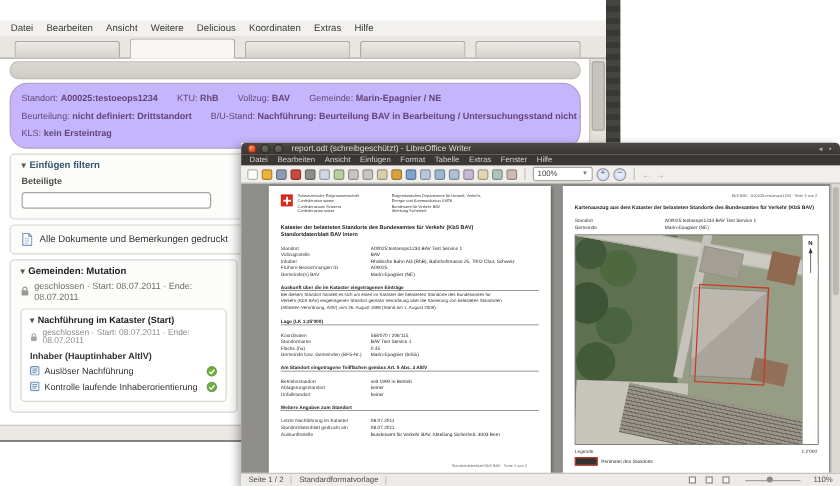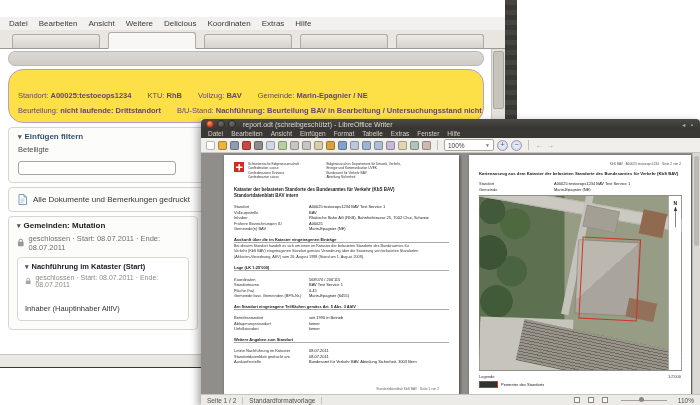--- a/index.html
+++ b/index.html
@@ -28,40 +28,40 @@
           margin-bottom:-1px;border-bottom:1px solid #f8f7f5;color:#222;}
   .ff-body{position:absolute;top:49px;left:0;right:25px;bottom:13px;background:#fff;overflow:hidden;}
   .ff-scroll{position:absolute;top:49px;right:12px;width:13px;bottom:13px;background:#e4e1dc;border-left:1px solid #c6c3be;}
   .ff-scroll .thumb{position:absolute;left:1px;right:1px;top:2px;height:56px;background:#c7c4be;border:1px solid #aaa79f;border-radius:2px;}
   .ff-status{position:absolute;left:0;right:12px;bottom:1px;height:12px;background:#ebe8e4;border-top:1px solid #c8c5c0;}
   .ff-bedge{position:absolute;left:0;right:12px;bottom:0;height:1px;background:#3a3834;}
   .subnav{margin:2px 8px 0;height:13px;background:linear-gradient(#dcd9d5,#cfccc7);
           border:1px solid #bdbab4;border-radius:7px;display:flex;align-items:center;gap:13px;
           padding:0 12px;font-size:7.5px;color:#3c3c3a;white-space:nowrap;}
   .subnav .active{font-weight:bold;color:#101010;}
-  .infobox{margin:3px 8px 0;border:1px solid #b79fc7;border-radius:15px;background:#fde047;
-           padding:19px 9px 4px;font-size:7.5px;color:#64437a;line-height:1.95;white-space:nowrap;overflow:hidden;}
+  .infobox{margin:3px 8px 0;border:1px solid #b79fc7;border-radius:15px;background:#c4b5fd;
+           padding:5px 9px 4px;font-size:7.5px;color:#64437a;line-height:1.95;white-space:nowrap;overflow:hidden;}
   .infobox .kv{margin-right:16px;}
   .infobox .v{font-weight:bold;}
   .panel{margin:4px 8px 0;border:1px solid #d8d5d0;border-radius:4px;background:#fcfcfb;}
   .filterbox{padding:4px 9px 7px;}
   .sec-h{font-size:8px;font-weight:bold;color:#33526e;}
   .sec-h .arr{color:#555;margin-right:3px;font-size:7px;}
   .fldrow{display:flex;gap:30px;margin-top:4px;}
-  .fld label{display:block;font-size:7.5px;font-weight:normal;color:#4c4c4a;margin-bottom:2px;}
+  .fld label{display:block;font-size:7.5px;font-weight:bold;color:#4c4c4a;margin-bottom:2px;}
   .fld input{width:150px;height:12px;border:1px solid #a8a5a0;border-radius:3px;font-size:8px;padding:0 3px;background:#fff;}
   .docsbox{padding:6px 9px;display:flex;align-items:center;gap:6px;font-size:8px;color:#333;}
   .katasterbox{width:190px;padding:4px 8px 8px;box-sizing:border-box;}
   .kat-h{font-size:8px;font-weight:bold;color:#222;}
   .kat-h .arr,.inner-h .arr{color:#555;margin-right:3px;font-size:7px;}
   .stat{display:flex;align-items:center;gap:4px;font-size:7.5px;color:#6f6f6a;margin:4px 0 5px;}
   .innerbox{border:1px solid #d8d5d0;border-radius:4px;background:#fff;padding:4px 7px 7px;}
   .inner-h{font-size:7.5px;font-weight:bold;color:#222;}
   .stat2{display:flex;align-items:center;gap:4px;font-size:7px;color:#8b8b86;margin:3px 0 4px;}
-  .lbl{font-size:7.5px;font-weight:normal;color:#333;margin-top:16px;}
+  .lbl{font-size:7.5px;font-weight:bold;color:#333;margin-top:4px;}
   .ent{display:flex;align-items:center;gap:4px;font-size:7.5px;color:#44546a;margin-top:3px;}
   .step{display:flex;align-items:center;gap:4px;font-size:7.5px;color:#333;margin-top:4px;}
   .step .chk{margin-left:auto;}
   
   .lo-win{position:absolute;left:201px;top:119px;width:499px;height:286px;z-index:5;
           background:#f1efec;box-shadow:-3px 3px 8px rgba(0,0,0,.35);}
   .lo-title{position:absolute;top:0;left:0;right:0;height:10px;background:linear-gradient(#4c4a45,#373531);
             border-radius:4px 4px 0 0;display:flex;align-items:center;gap:3px;padding:0 5px;}
   .wbtn.sm{width:6px;height:6px;}
   .lo-title .t{color:#ddd9d1;font-size:7px;margin-left:4px;white-space:nowrap;}
@@ -184,21 +184,24 @@
           <span></span>
           <span></span>
         </div>
 
       <div class="infobox">
         <div>
           
         <span class="kv"><span class="k">Standort:</span> <span class="v">A00025:testoeops1234</span></span><span class="kv"><span class="k">KTU:</span> <span class="v">RhB</span></span><span class="kv"><span class="k">Vollzug:</span> <span class="v">BAV</span></span><span class="kv"><span class="k">Gemeinde:</span> <span class="v">Marin-Epagnier / NE</span></span></div>
         <div>
           
-        <span class="kv"><span class="k">Beurteilung:</span> <span class="v">nicht laufende: Drittstandort</span></span><span class="kv"><span class="k">B/U-Stand:</span> <span class="v">Nachführung: Beurteilung BAV in Bearbeitung / Untersuchungsstand nicht definiert</span></span></div>
+        <span class="kv"><span class="k">Beurteilung:</span> <span class="v">nicht definiert: Drittstandort</span></span><span class="kv"><span class="k">B/U-Stand:</span> <span class="v">Nachführung: Beurteilung BAV in Bearbeitung / Untersuchungsstand nicht definiert</span></span></div>
+        <div>
+          
+        <span class="kv"><span class="k">KLS:</span> <span class="v">kein Ersteintrag</span></span></div>
       </div>
 
       <div class="panel filterbox">
         <div class="sec-h"><span class="arr">▾</span><span>Einfügen filtern</span></div>
         <div class="fldrow">
 
         <div class="fld">
               <label>Beteiligte</label>
               <input type="text" style="">
             </div>
@@ -232,20 +235,42 @@
           <div class="stat2">
             <svg width="7" height="8" viewBox="0 0 8 9">
               <path d="M2.2 4V2.8a1.8 1.8 0 0 1 3.6 0V4" fill="none" stroke="#aoa" stroke-width="1.1" style="stroke:#a8a6a0"></path>
               <rect x="1" y="3.8" width="6" height="4.6" rx="0.8" fill="#a8a6a0"></rect>
             </svg>
             <span>geschlossen · Start: 08.07.2011 · Ende: 08.07.2011</span>
           </div>
           <div class="lbl">Inhaber (Hauptinhaber AltlV)</div>
           <div>
 
+          <div class="step">
+                <svg width="8" height="8" viewBox="0 0 8 8">
+                  <rect x="0.5" y="0.5" width="7" height="7" rx="1" fill="#eef3f8" stroke="#6b93bb"></rect>
+                  <path d="M2 2.5h4M2 4h4M2 5.5h3" stroke="#6b93bb" stroke-width="0.8"></path>
+                </svg>
+                <span>Auslöser Nachführung</span>
+                <svg class="chk" width="9" height="9" viewBox="0 0 9 9">
+                  <circle cx="4.5" cy="4.5" r="4" fill="#6fae3f" stroke="#4e8428" stroke-width="0.6"></circle>
+                  <path d="M2.4 4.7l1.5 1.6 2.8-3.2" stroke="#fff" stroke-width="1.2" fill="none"></path>
+                </svg>
+              </div>
+              <div class="step">
+                <svg width="8" height="8" viewBox="0 0 8 8">
+                  <rect x="0.5" y="0.5" width="7" height="7" rx="1" fill="#eef3f8" stroke="#6b93bb"></rect>
+                  <path d="M2 2.5h4M2 4h4M2 5.5h3" stroke="#6b93bb" stroke-width="0.8"></path>
+                </svg>
+                <span>Kontrolle laufende Inhaberorientierung</span>
+                <svg class="chk" width="9" height="9" viewBox="0 0 9 9">
+                  <circle cx="4.5" cy="4.5" r="4" fill="#6fae3f" stroke="#4e8428" stroke-width="0.6"></circle>
+                  <path d="M2.4 4.7l1.5 1.6 2.8-3.2" stroke="#fff" stroke-width="1.2" fill="none"></path>
+                </svg>
+              </div>
             </div>
         </div>
       </div>
     </div>
 
     <div class="ff-scroll">
         <div class="thumb"></div>
       </div>
     <div class="ff-status"></div>
     <div class="ff-bedge"></div>

